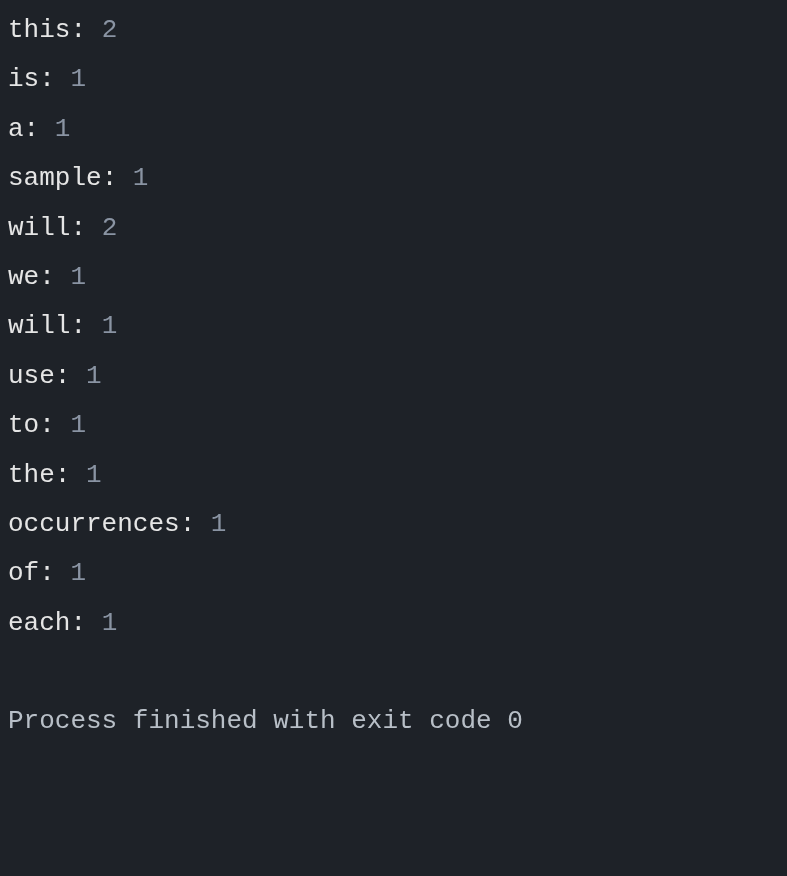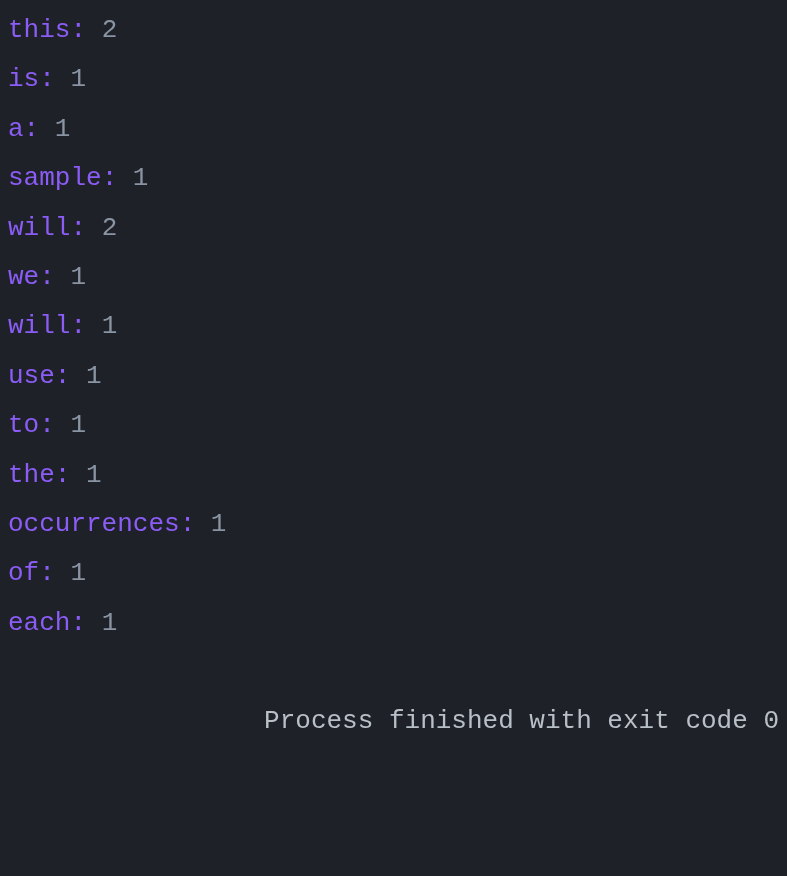--- a/index.html
+++ b/index.html
@@ -15,29 +15,28 @@
       line-height: 1.9;
       padding: 6px 8px;
       width: 787px;
       height: 876px;
       overflow: hidden;
     }
     .line {
       white-space: pre;
     }
     .word {
-      color: #8b5cf6;
+      color: #e5e5e5;
     }
     .count {
       color: #8a94a3;
     }
     .status-line {
       margin-top: 1.9em;
       color: #b8bfc7;
-      text-align: right;
     }
   </style>
 </head>
 <body>
 
 <div id="output-container">
     <div class="line"><span class="word">this</span><span class="word">: </span><span class="count">2</span></div>
     <div class="line"><span class="word">is</span><span class="word">: </span><span class="count">1</span></div>
     <div class="line"><span class="word">a</span><span class="word">: </span><span class="count">1</span></div>
     <div class="line"><span class="word">sample</span><span class="word">: </span><span class="count">1</span></div>

